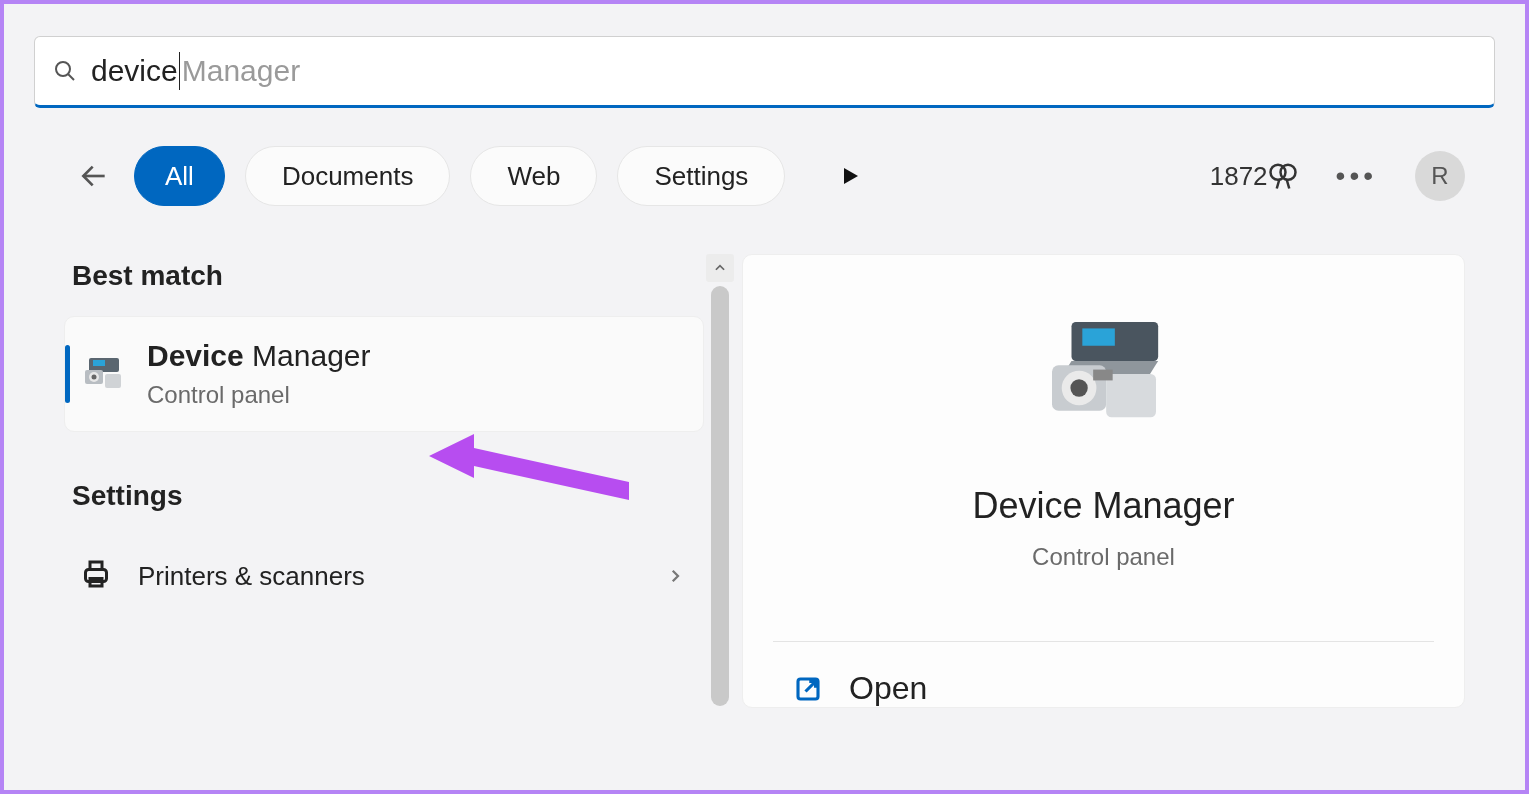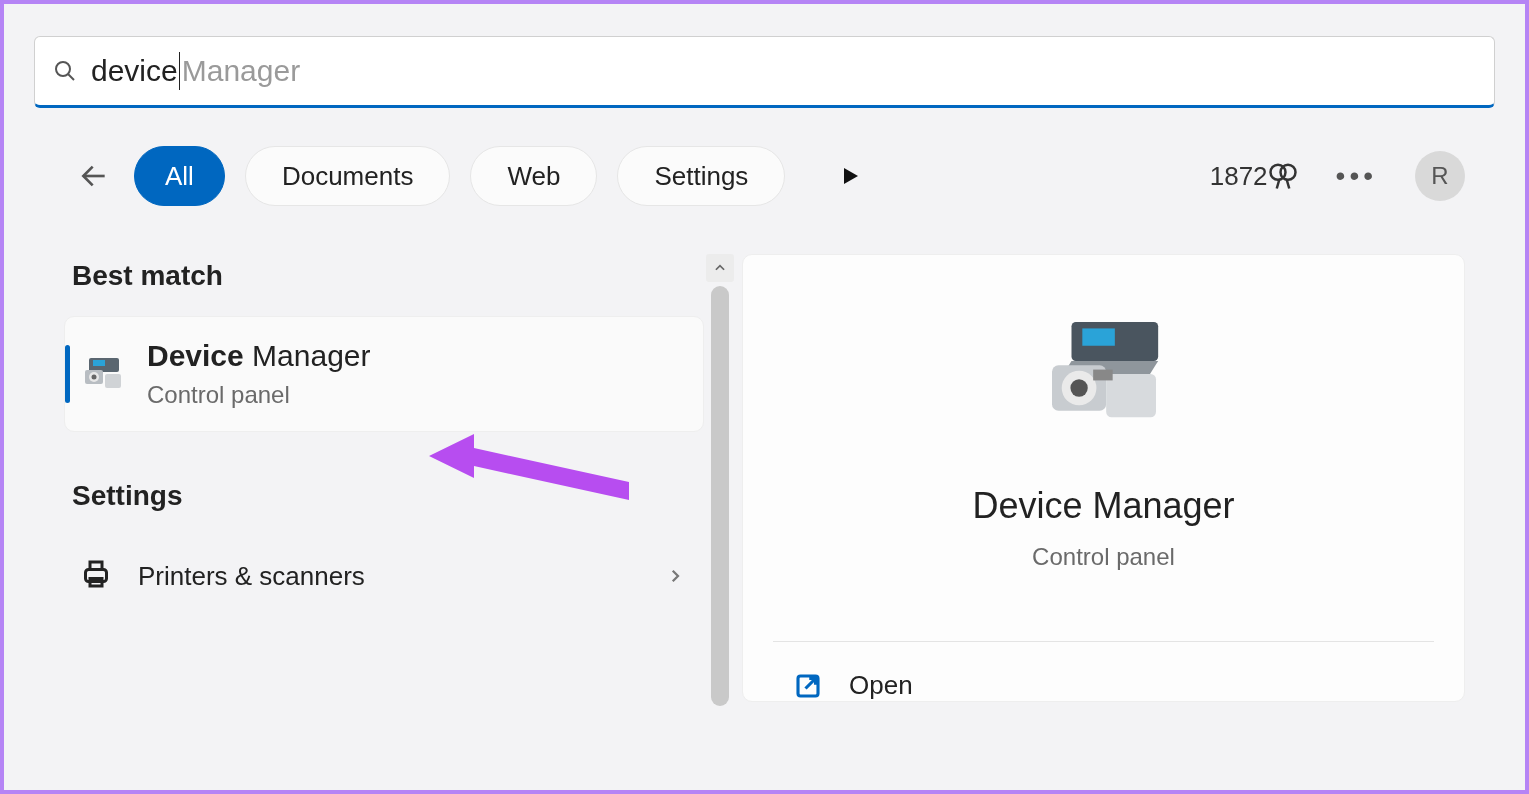--- a/index.html
+++ b/index.html
@@ -161,21 +161,21 @@
   .detail-sub {
     font-size:24px;color:#6a6a6a;margin-top:16px;text-align:center;
   }
   .divider {
     width:100%;height:1px;background:#e4e4e4;margin-top:70px;
   }
   .open-row {
     align-self:flex-start;
     display:flex;align-items:center;gap:26px;
     padding:28px 6px 0 20px;
-    font-size:26px;color:#222;
+    font-size:32px;color:#222;
   }
   .annot-arrow {
     position:absolute;
     left:425px;top:430px;
     width:200px;height:80px;
     pointer-events:none;
   }
 </style>
 </head>
 <body>

